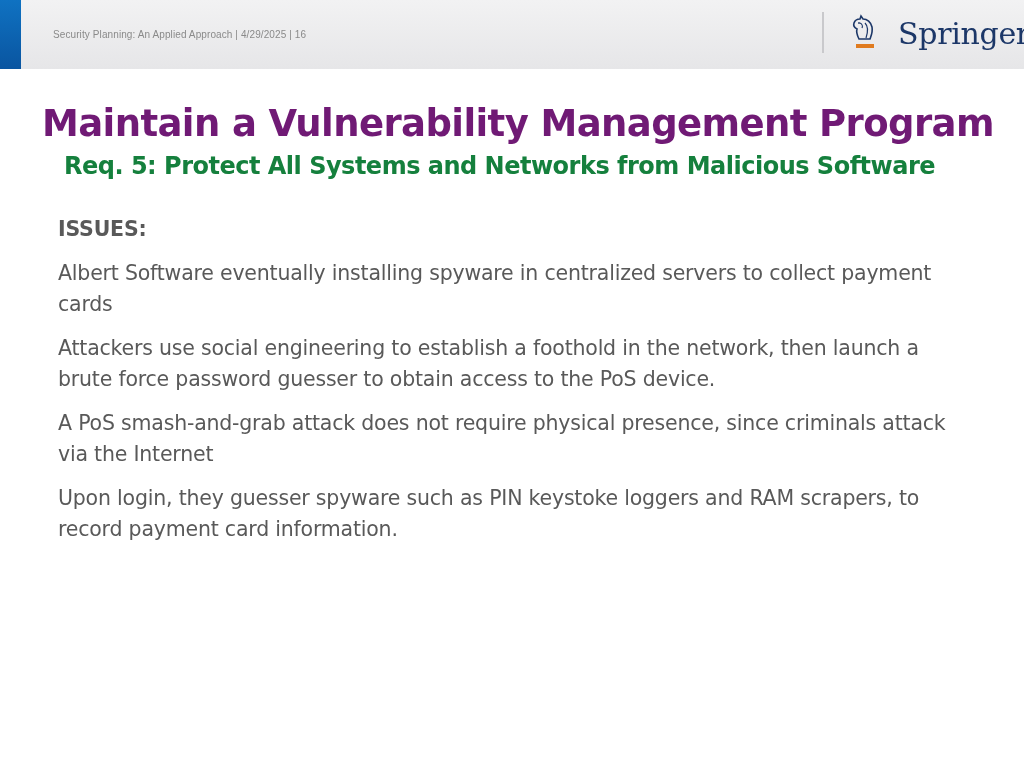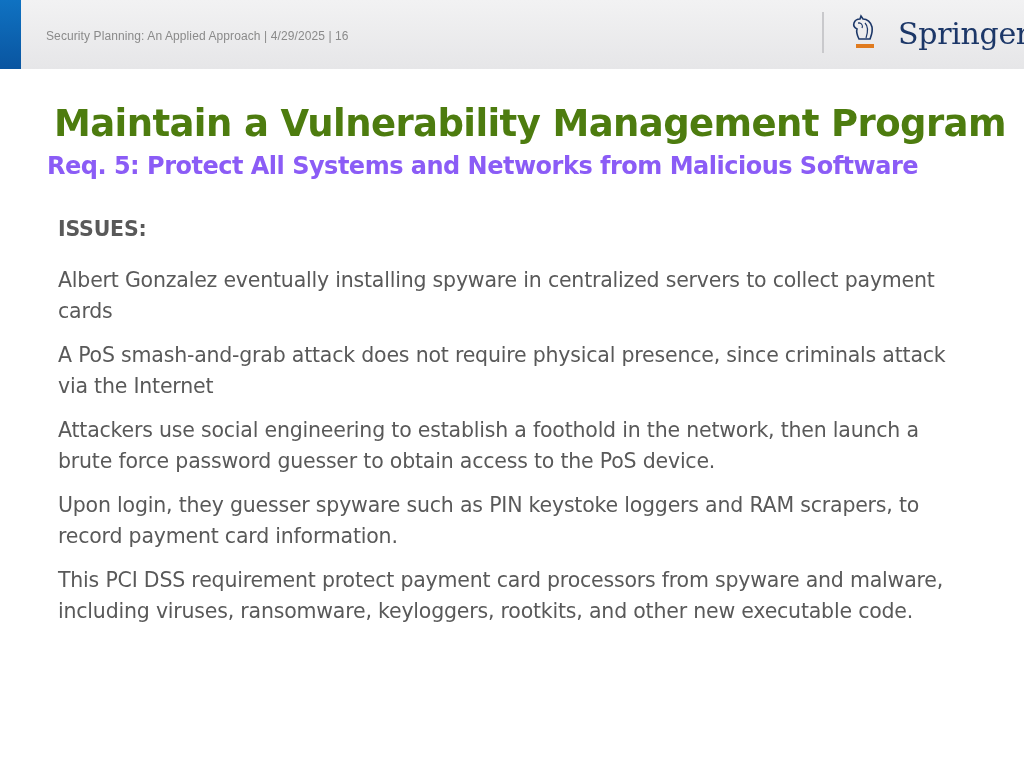--- a/index.html
+++ b/index.html
@@ -10,55 +10,55 @@
     }
     .header {
       position: absolute; left: 0; top: 0; width: 1024px; height: 69px;
       background: linear-gradient(180deg, #f2f2f3 0%, #e6e6e8 100%);
     }
     .accent-bar {
       position: absolute; left: 0; top: 0; width: 21px; height: 69px;
       background: linear-gradient(180deg, #0f72c2 0%, #0a55a0 100%);
     }
     .footer-text {
-      position: absolute; left: 46px; top: 29px;
-      font-size: 12px; color: #8a8a8a; letter-spacing: 0.1px;
+      position: absolute; left: 53px; top: 29px;
+      font-size: 10px; color: #8a8a8a; letter-spacing: 0.1px;
       font-family: "Liberation Sans", sans-serif;
       white-space: nowrap;
     }
     .divider {
       position: absolute; left: 822px; top: 12px; width: 2px; height: 41px;
       background: #c9c9cc;
     }
     .logo {
       position: absolute; left: 850px; top: 14px; height: 40px;
       display: flex; align-items: flex-start;
     }
     .logo-horse { width: 28px; height: 36px; }
     .logo-word {
       font-family: "DejaVu Serif", "Liberation Serif", serif;
       font-size: 30px; color: #1c3768; margin-left: 20px; margin-top: 2px;
       letter-spacing: -0.3px;
     }
     .title {
-      position: absolute; left: 54px; top: 102px;
-      font-size: 37px; font-weight: bold; color: #4d7c0f;
+      position: absolute; left: 42px; top: 102px;
+      font-size: 37px; font-weight: bold; color: #701a75;
       white-space: nowrap; letter-spacing: -0.6px;
     }
     .subtitle {
-      position: absolute; left: 47px; top: 152px;
-      font-size: 24px; font-weight: bold; color: #8b5cf6;
+      position: absolute; left: 64px; top: 152px;
+      font-size: 24px; font-weight: bold; color: #15803d;
       white-space: nowrap; letter-spacing: -0.5px;
     }
     .content {
       position: absolute; left: 58px; top: 214px; width: 920px;
       color: #595959; font-size: 20.5px; line-height: 31px;
       letter-spacing: -0.2px;
     }
-    .issues-label { font-weight: bold; margin-bottom: 20px; }
+    .issues-label { font-weight: bold; margin-bottom: 13px; }
     .para { margin: 0 0 13px 0; }
   </style>
 </head>
 <body>
 
 <div class="header">
   <div class="accent-bar"></div>
   <div class="footer-text">Security Planning: An Applied Approach | 4/29/2025 | 16</div>
   <div class="divider"></div>
   <div class="logo">
@@ -70,18 +70,17 @@
     </svg>
     <span class="logo-word">Springer</span>
   </div>
 </div>
 
 <div class="title">Maintain a Vulnerability Management Program</div>
 <div class="subtitle">Req. 5: Protect All Systems and Networks from Malicious Software</div>
 
 <div class="content">
   <div class="issues-label">ISSUES:</div>
-  <p class="para">Albert Gonzalez eventually installing spyware in centralized servers to collect payment cards</p>
+  <p class="para">Albert Software eventually installing spyware in centralized servers to collect payment cards</p>
+  <p class="para">Attackers use social engineering to establish a foothold in the network, then launch a brute force password guesser to obtain access to the PoS device.</p>
   <p class="para">A PoS smash-and-grab attack does not require physical presence, since criminals attack via the Internet</p>
-  <p class="para">Attackers use social engineering to establish a foothold in the network, then launch a brute force password guesser to obtain access to the PoS device.</p>
   <p class="para">Upon login, they guesser spyware such as PIN keystoke loggers and RAM scrapers, to record payment card information.</p>
-  <p class="para">This PCI DSS requirement protect payment card processors from spyware and malware, including viruses, ransomware, keyloggers, rootkits, and other new executable code.</p>
 </div>
 
 </body></html>

